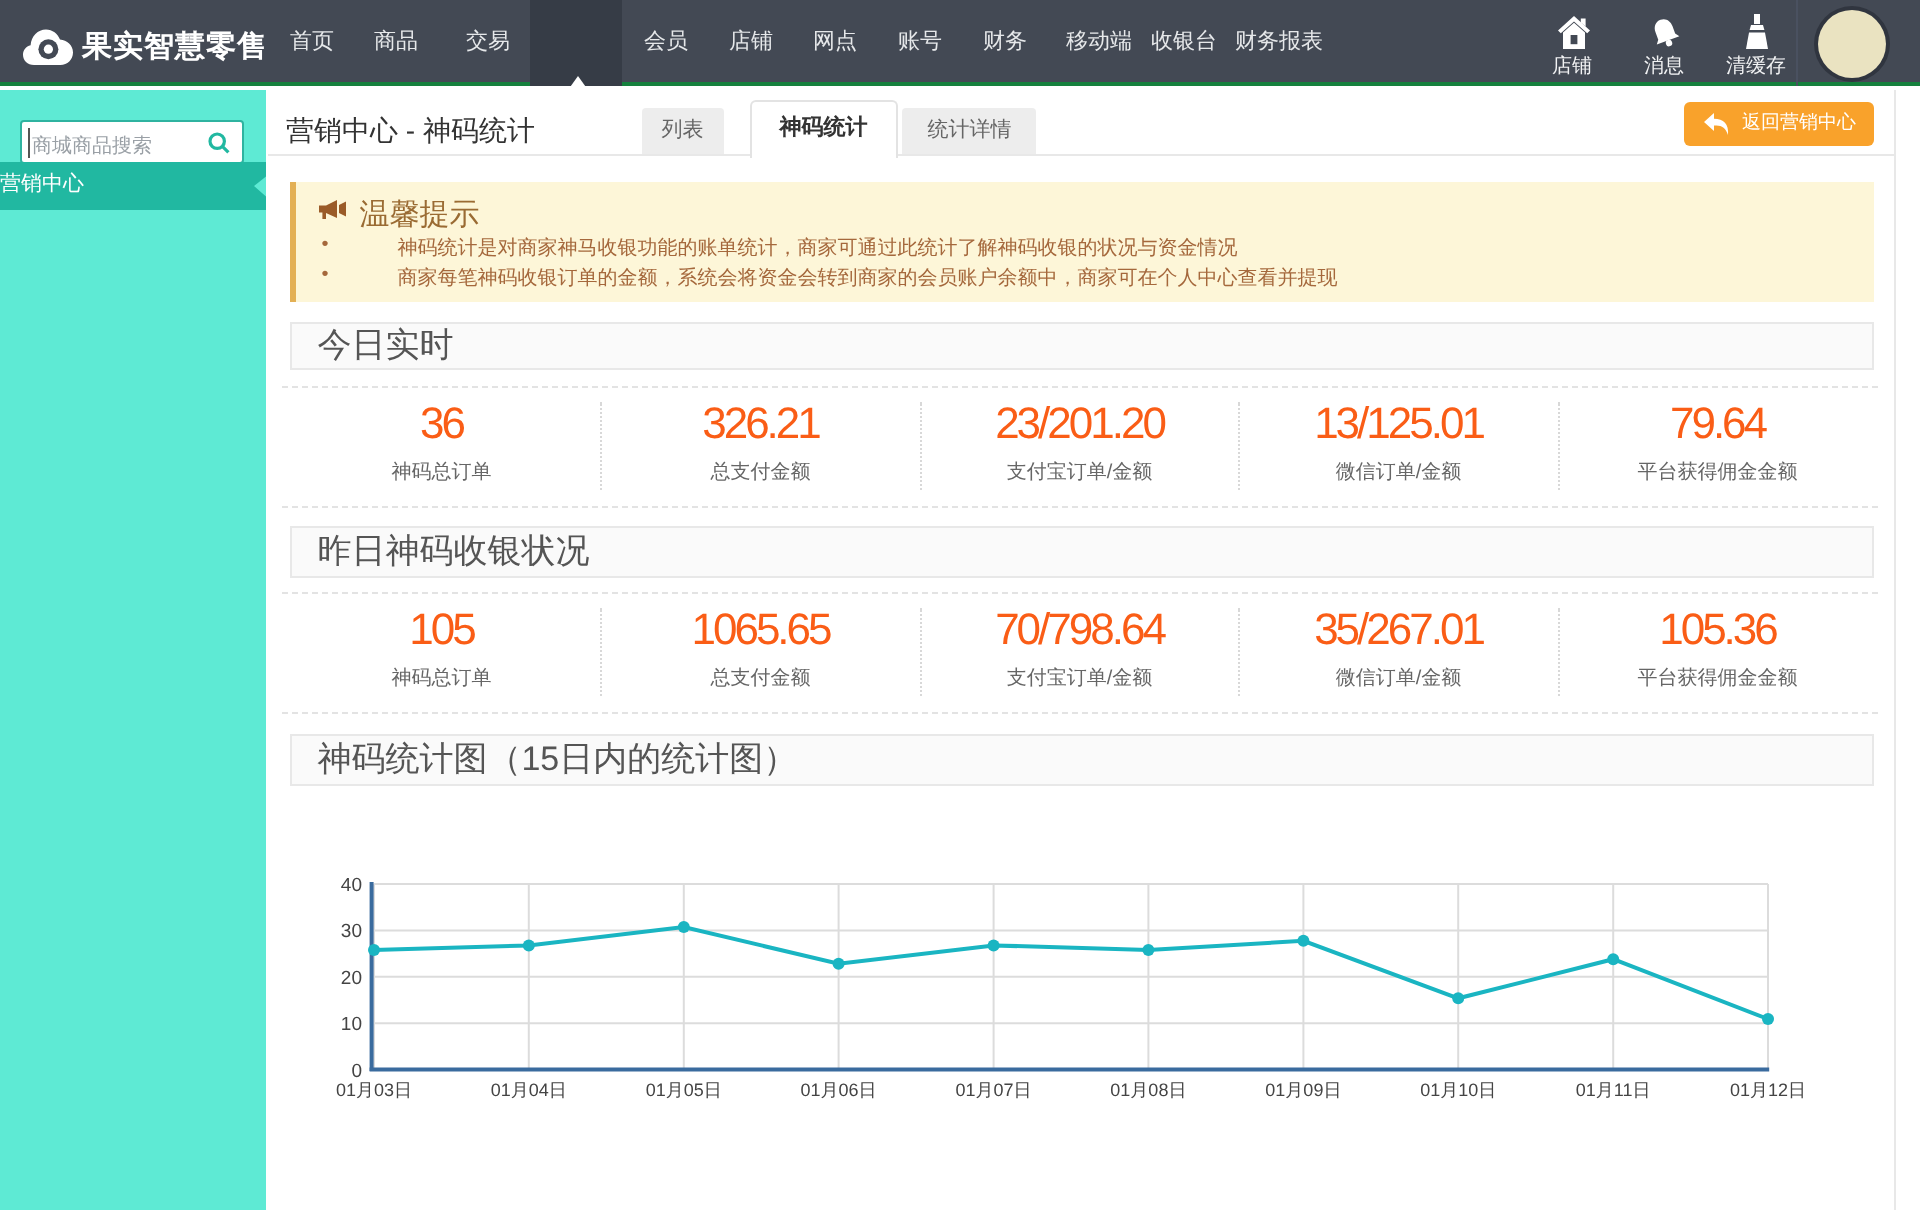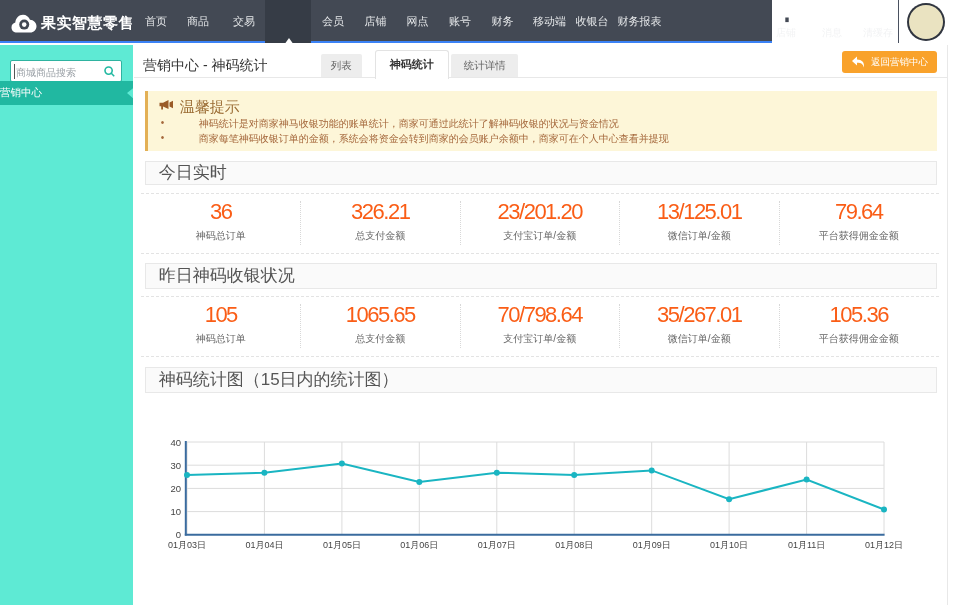--- a/index.html
+++ b/index.html
@@ -1,18 +1,18 @@
 <!DOCTYPE html>
 <html><head>
 <meta charset="utf-8">
 <style>
 * { margin:0; padding:0; box-sizing:border-box; }
 html,body { width:960px; height:605px; overflow:hidden; font-family:"Liberation Sans",sans-serif; background:#fff; }
 
-#topbar { position:absolute; left:0; top:0; width:772px; height:43px; background:#434954; border-bottom:2px solid #3b82f6; }
+#topbar { position:absolute; left:0; top:0; width:960px; height:43px; background:#434954; border-bottom:2px solid #15803d; }
 #logo-txt { position:absolute; left:41px; top:14px; font-size:15px; font-weight:bold; color:#fff; letter-spacing:0.5px; }
 .nav-item { position:absolute; top:0; height:43px; line-height:43px; font-size:11px; color:#e6e8ea; }
 #nav-active { position:absolute; left:265px; top:0; width:46px; height:43px; background:#363c46; }
 #nav-active-notch { position:absolute; left:284px; top:38px; width:0; height:0; border-left:5px solid transparent; border-right:5px solid transparent; border-bottom:7px solid #ffffff; z-index:3; }
 .ticon { position:absolute; top:0; width:44px; height:43px; text-align:center; }
 .ticon .lbl { position:absolute; left:0; right:0; top:26px; font-size:10px; color:#f2f3f4; }
 #tsep { position:absolute; left:898px; top:0; width:1px; height:43px; background:#4a5160; }
 #avatar { position:absolute; left:909px; top:5px; width:34px; height:34px; border-radius:50%; background:#eae3c1; box-shadow:0 0 0 2px #30353f; }
 
 #sidebar { position:absolute; left:0; top:45px; width:133px; height:560px; background:#5eead4;font-family:Liberation Serif, serif; }

